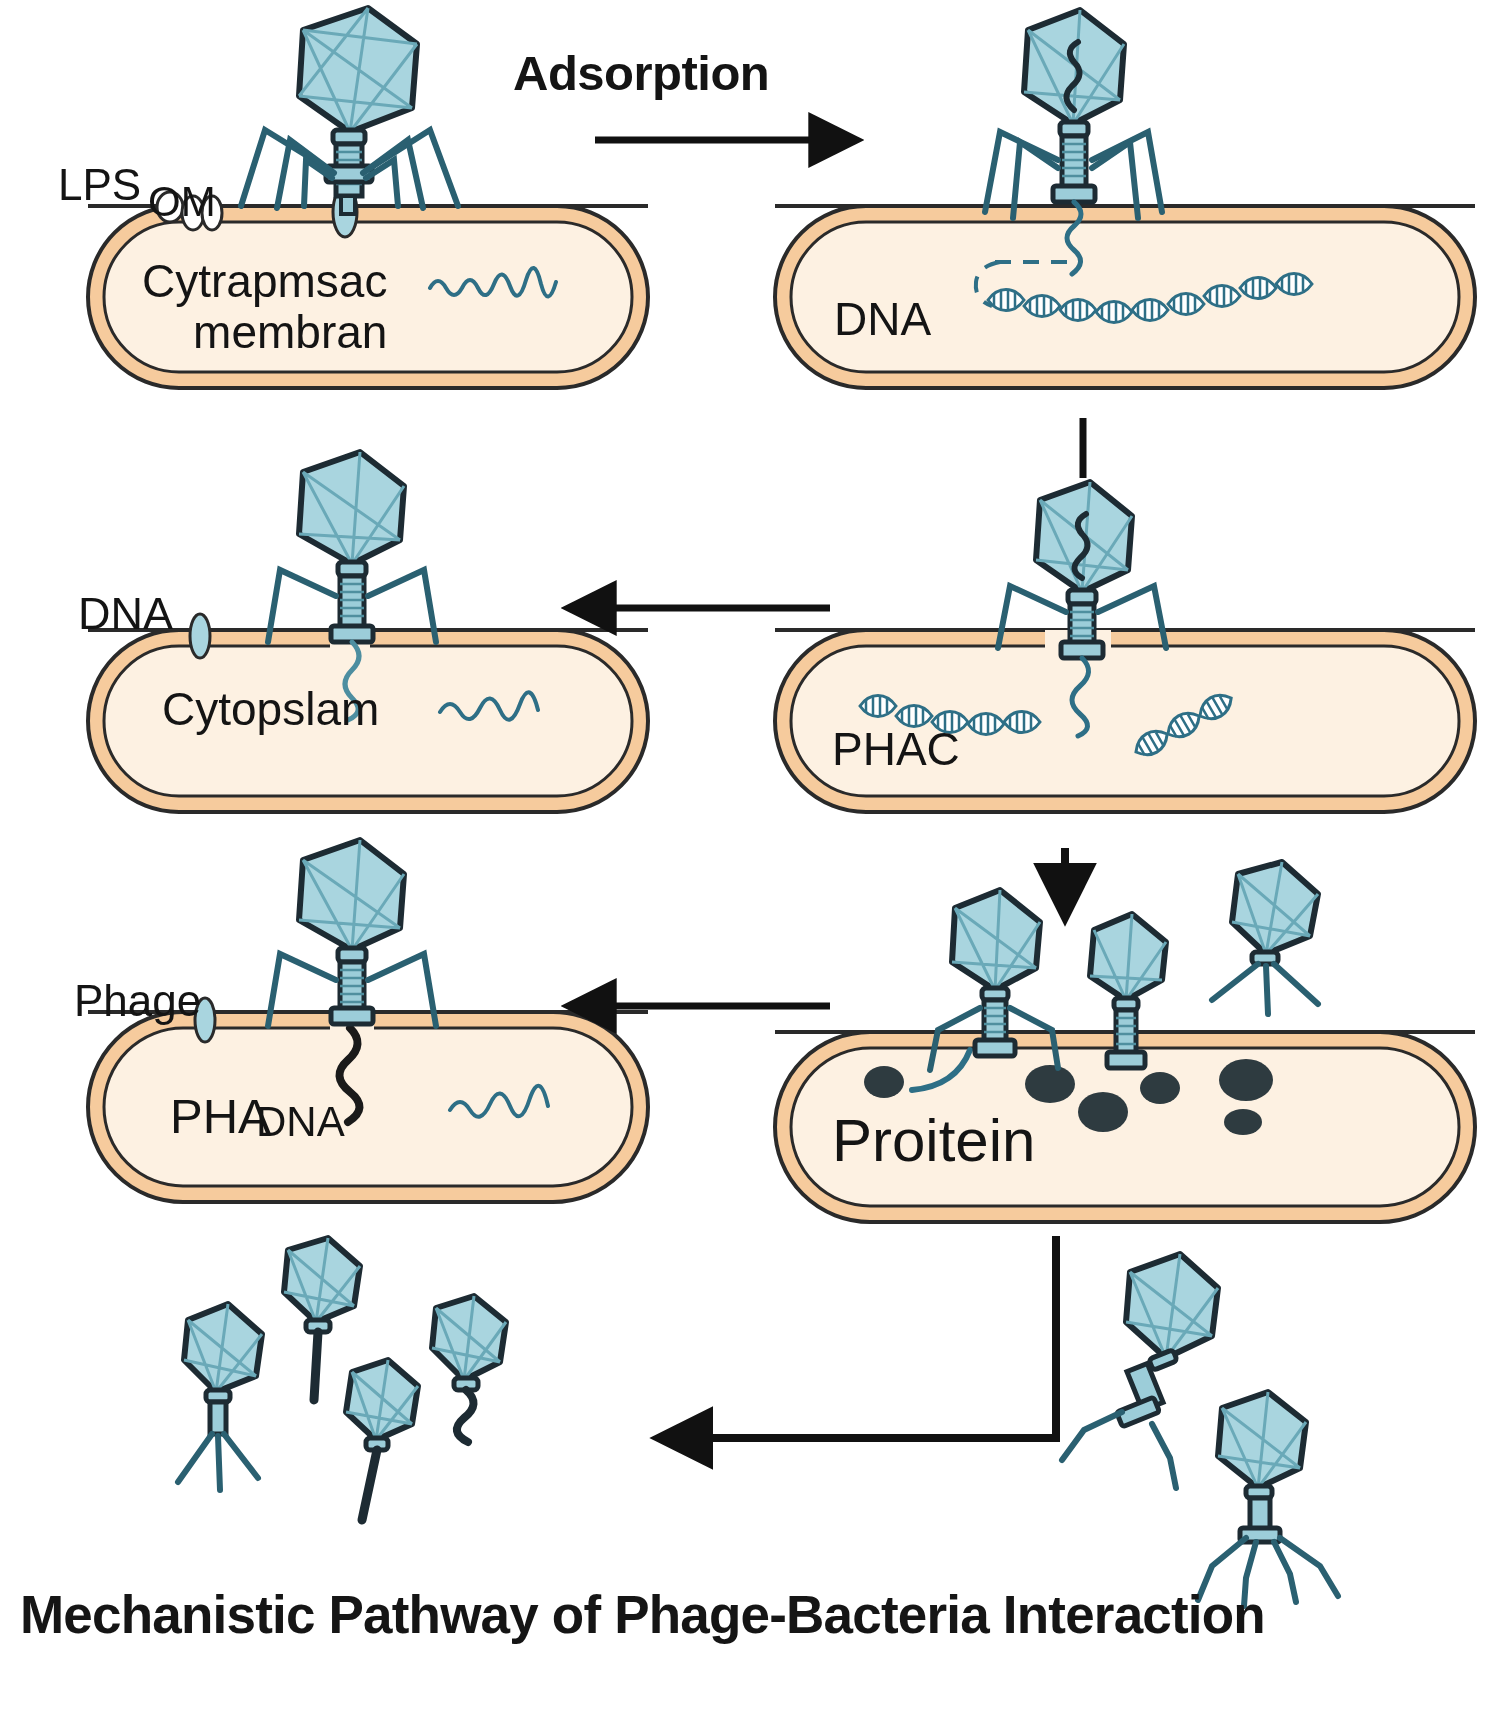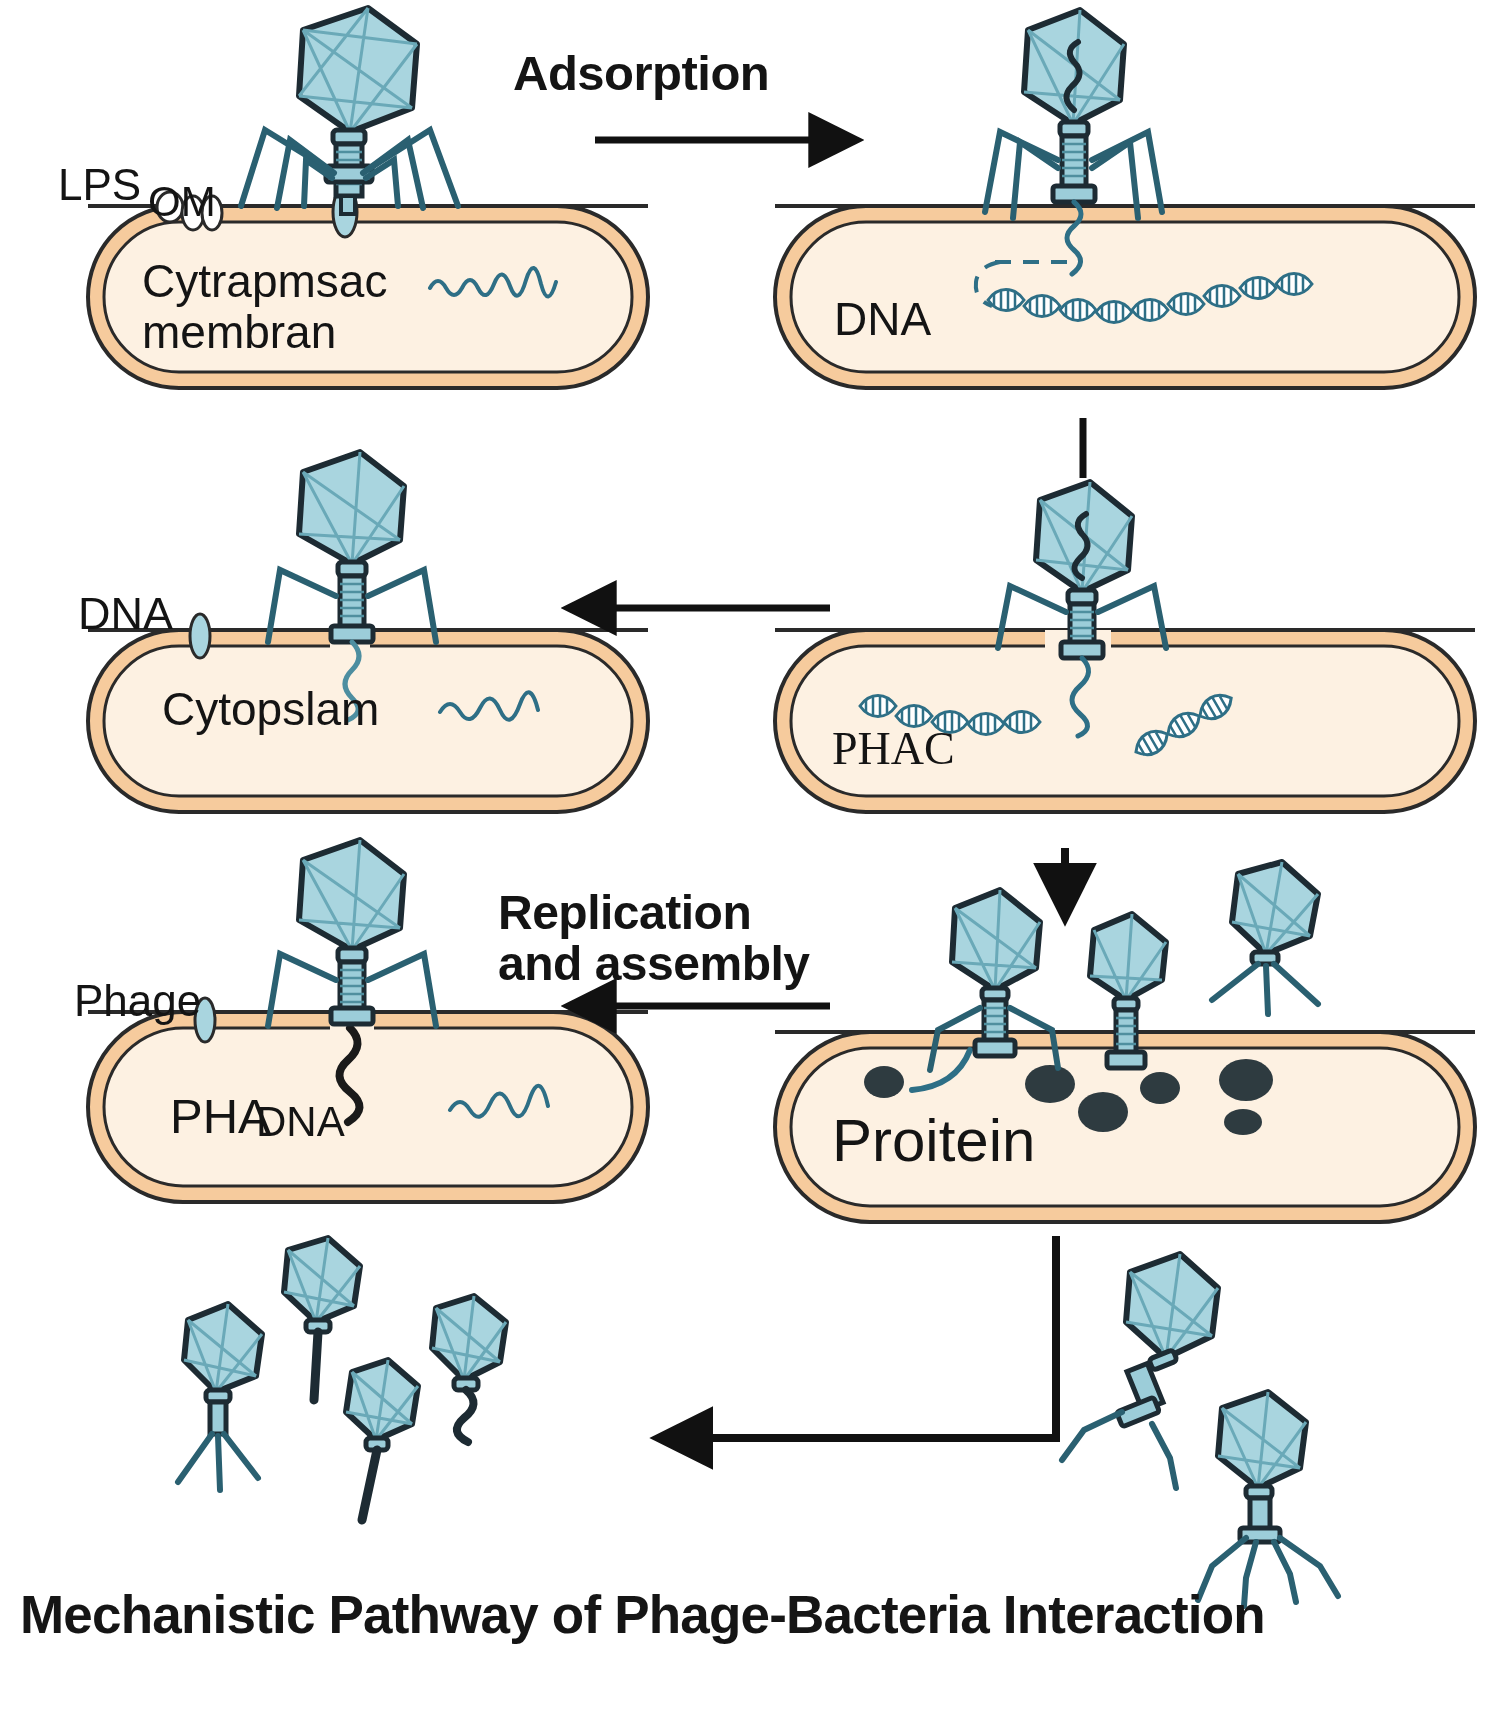--- a/index.html
+++ b/index.html
@@ -1,18 +1,18 @@
 <!DOCTYPE html>
 <html><head>
 <meta charset="utf-8">
 <style>
   html,body{margin:0;padding:0;background:#fff;}
   body{width:1509px;height:1712px;position:relative;overflow:hidden;
        font-family:"Liberation Sans",sans-serif;color:#111;}
-  #stage{position:absolute;inset:0;}
+  #stage{position:absolute;inset:0;text-align:right;}
   svg.layer{position:absolute;left:0;top:0;width:1509px;height:1712px;}
   .lbl{position:absolute;white-space:pre;color:#141414;}
   .step-lbl{font-weight:bold;letter-spacing:-0.5px;line-height:1.06;}
   .cell-lbl{font-weight:normal;}
   .title{position:absolute;left:20px;top:1584px;font-size:53px;font-weight:bold;
          letter-spacing:-0.8px;color:#151515;white-space:pre;}
 </style>
 </head>
 <body>
 
@@ -321,35 +321,33 @@
         <path d="M1256,1542 L1246,1578 L1244,1606"></path>
         <path d="M1274,1542 L1290,1574 L1296,1602"></path>
         <path d="M1280,1538 L1320,1566 L1338,1596"></path>
       </g>
     </g>
   </svg>
 
   <div class="lbl step-lbl" style="left:513px;top:48px;font-size:49px;">Adsorption</div>
 
 
-  <div class="lbl step-lbl" style="left:498px;top:888px;font-size:48px;"><span style="white-space:pre-line;">Replication
-and assembly</span></div>
 
 
   <div class="lbl cell-lbl" style="left:58px;top:160px;font-size:44px;">LPS</div>
   <div class="lbl cell-lbl" style="left:148px;top:178px;font-size:42px;">OM</div>
   <div class="lbl cell-lbl" style="left:142px;top:256px;font-size:46px;line-height:1.1;"><span style="white-space:pre-line;">Cytrapmsac
 membran</span></div>
 
   <div class="lbl cell-lbl" style="left:834px;top:292px;font-size:46px;">DNA</div>
 
   <div class="lbl cell-lbl" style="left:78px;top:588px;font-size:45px;">DNA</div>
   <div class="lbl cell-lbl" style="left:162px;top:682px;font-size:46px;">Cytopslam</div>
 
-  <div class="lbl cell-lbl" style="left:832px;top:722px;font-size:46px;font-family:Liberation Serif, serif;">PHAC</div>
+  <div class="lbl cell-lbl" style="left:832px;top:722px;font-size:46px;">PHAC</div>
 
   <div class="lbl cell-lbl" style="left:74px;top:976px;font-size:44px;">Phage</div>
   <div class="lbl cell-lbl" style="left:170px;top:1088px;font-size:49px;">PHA</div>
   <div class="lbl cell-lbl" style="left:256px;top:1098px;font-size:42px;">DNA</div>
 
   <div class="lbl cell-lbl" style="left:832px;top:1106px;font-size:60px;">Proitein</div>
 
   <div class="title">Mechanistic Pathway of Phage‐Bacteria Interaction</div>
 </div>
 

